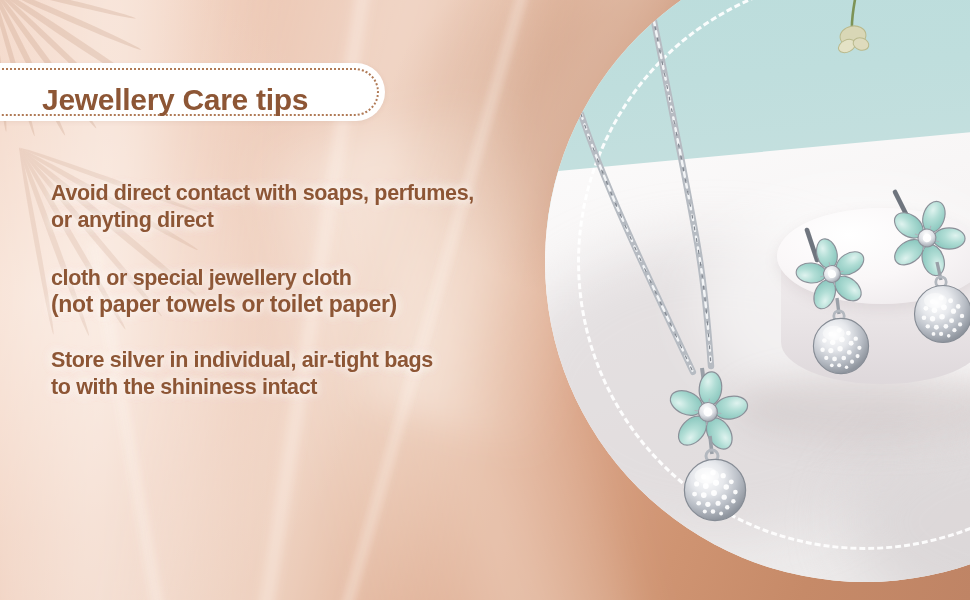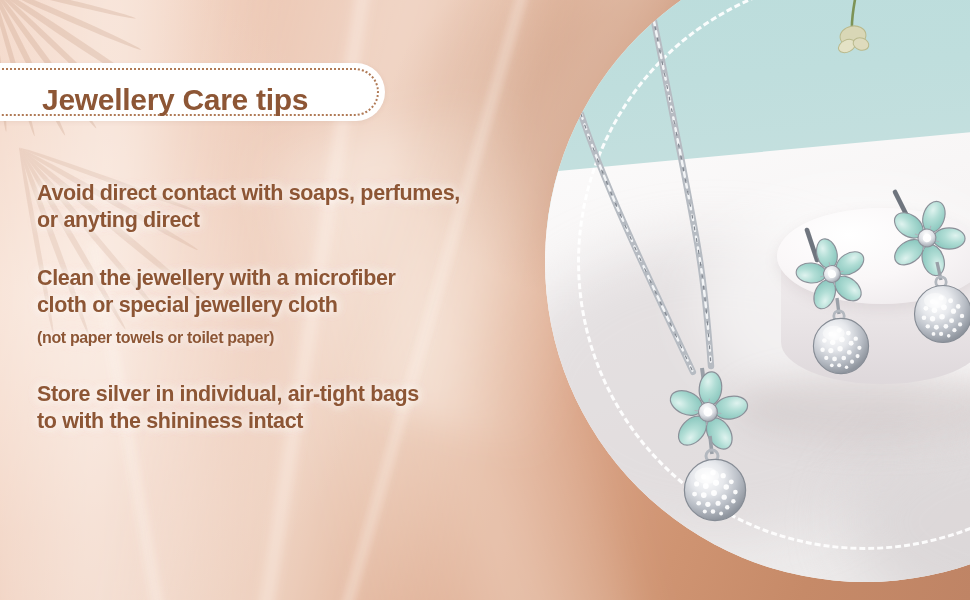--- a/index.html
+++ b/index.html
@@ -104,42 +104,41 @@
     font-weight:bold;
     color:#8d5635;
     letter-spacing:-0.3px;
     white-space:nowrap;
     margin-top:16px;
   }
 
   
   #tips {
     position:absolute;
-    left:37px; top:180px;
+    left:51px; top:180px;
     width:530px;
   }
   .tip { margin-bottom:31px; }
   .tip:last-child { margin-bottom:3px; }
 
   .tip-line {
     color:#8d5635;
     font-weight:bold;
     font-size:21.5px;
     line-height:27px;
     letter-spacing:-0.35px;
     white-space:nowrap;
     text-shadow:
        0 0 7px rgba(255,252,250,0.95),
        0 0 13px rgba(255,250,246,0.85),
        0 0 20px rgba(255,248,243,0.55);
   }
   .tip-line.small {
-    font-size:16px;
+    font-size:23px;
     line-height:24px;
-    margin-top:7px;
   }
 
   
   #photo {
     position:absolute;
     left:545px; top:-58px;
     width:640px; height:640px;
     border-radius:50%;
     overflow:hidden;
     background:#f4f2f1;
@@ -418,21 +417,20 @@
     <div id="title-badge-dots"></div>
     <div id="title-text">Jewellery Care tips</div>
   </div>
 
   <div id="tips">
       <div class="tip">
         <div class="tip-line">Avoid direct contact with soaps, perfumes,</div>
         <div class="tip-line">or anyting direct</div>
       </div>
       <div class="tip">
-        <div class="tip-line">Clean the jewellery with a microfiber</div>
         <div class="tip-line">cloth or special jewellery cloth</div>
         <div class="tip-line small">(not paper towels or toilet paper)</div>
       </div>
       <div class="tip">
         <div class="tip-line">Store silver in individual, air-tight bags</div>
         <div class="tip-line">to with the shininess intact</div>
       </div>
     </div>
 
 </div>

